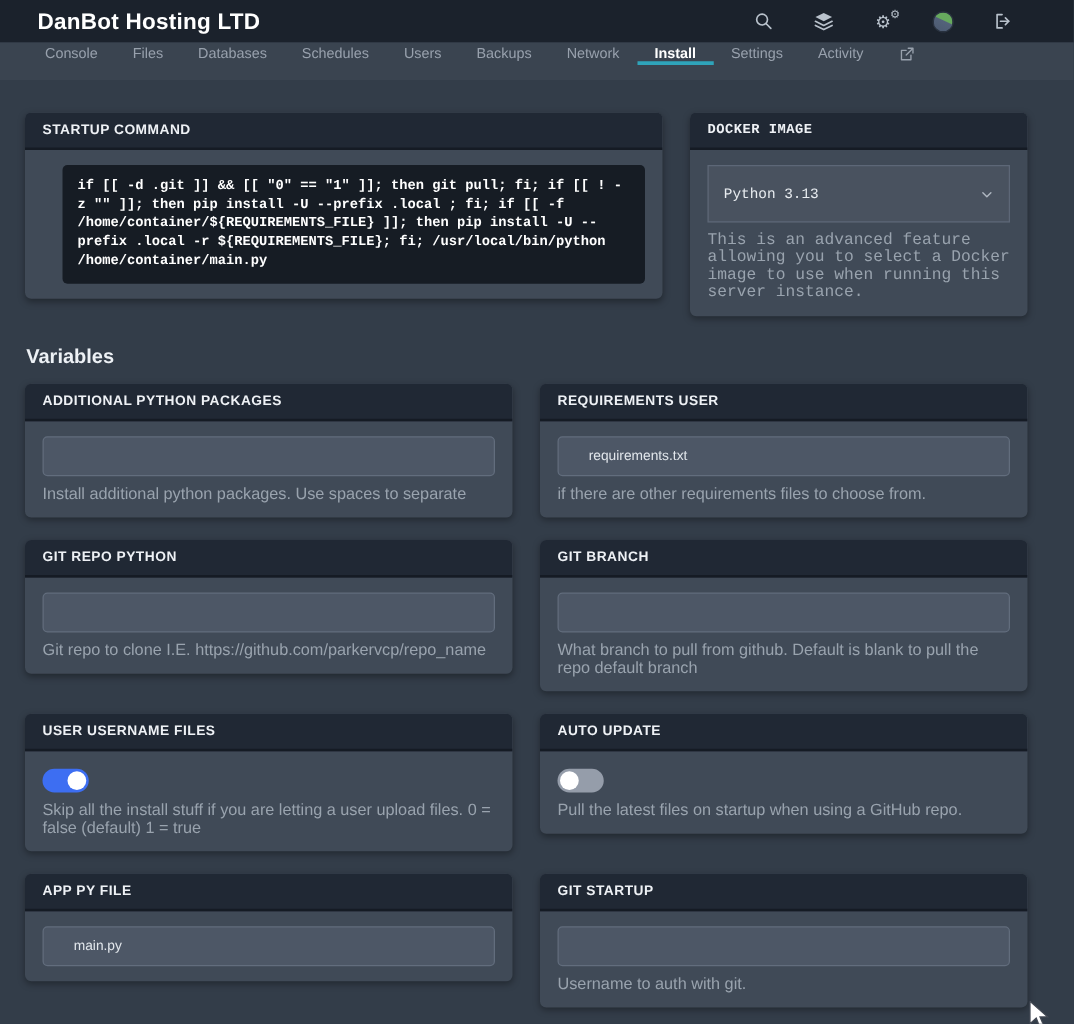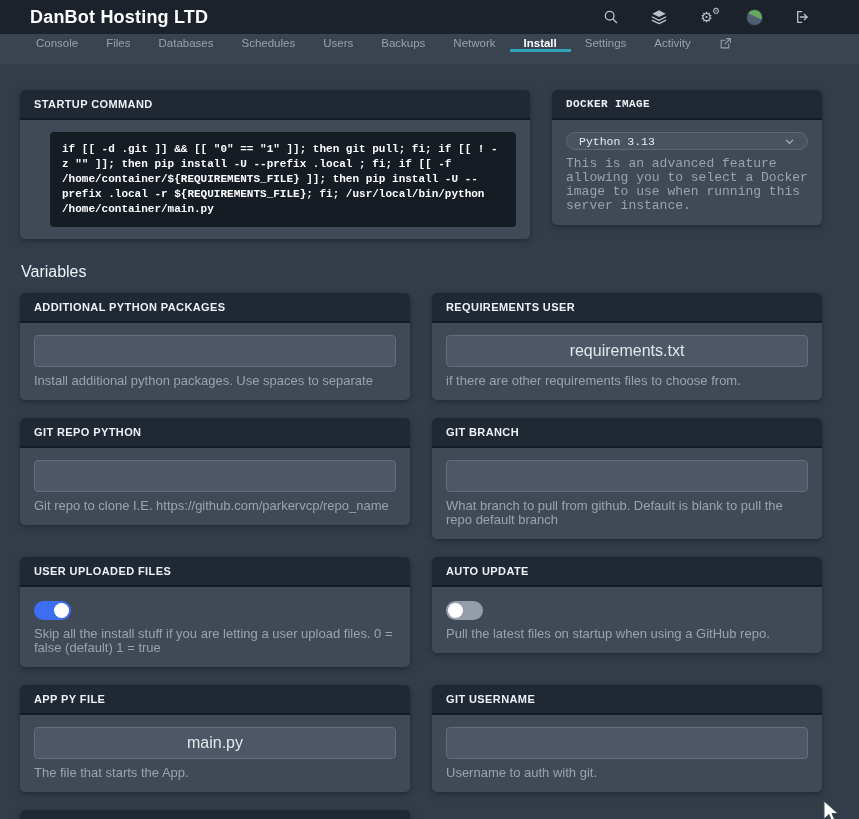--- a/index.html
+++ b/index.html
@@ -62,39 +62,38 @@
 
   pre.cmd {
     background:#161c24; color:#ffffff;
     font-family:"Liberation Mono","DejaVu Sans Mono",monospace;
     font-size:11px; font-weight:bold; line-height:15px;
     padding:10px 12px; border-radius:4px;
     white-space:pre-wrap; word-break:break-word;margin-left:16px;
   }
 
   .select {
-    background:#49525f; border:1px solid #5d6777; border-radius:12px;
-    height:18px; display:flex; align-items:center; justify-content:space-between;
+    background:#49525f; border:1px solid #5d6777; border-radius:0;
+    height:46px; display:flex; align-items:center; justify-content:space-between;
     padding:0 12px; color:#e8ecf0; font-size:11.5px; cursor:pointer;
   }
   .select svg { width:11px; height:11px; stroke:#aeb6c0; fill:none; stroke-width:2.5; stroke-linecap:round; stroke-linejoin:round; }
 
   .helper { color:#99a3ae; font-size:13px; line-height:14px; margin-top:7px; }
 
-  .vars-title { color:#edf1f5; font-size:16px; font-weight:normal; margin:24px 0 12px 1px; }
+  .vars-title { color:#edf1f5; font-size:16px; font-weight:bold; margin:24px 0 12px 1px; }
 
   .grid { display:grid; grid-template-columns:390px 390px; gap:18px 22px; align-items:start; }
 
   .text-input {
     width:100%; height:32px;
     background:#4d5766; border:1px solid #626d7d; border-radius:4px;
-    color:#e2e7ec; font-size:16px; padding:0 24px;
+    color:#e2e7ec; font-size:11px; padding:0 24px;
     font-family:"Liberation Sans", sans-serif;
     outline:none;
-    text-align:center;
   }
 
   .toggle {
     width:37px; height:19px; border-radius:10px; position:relative;
     cursor:pointer; margin:2px 0 1px;
   }
   .toggle .knob {
     width:15px; height:15px; border-radius:50%; background:#ffffff;
     position:absolute; top:2px;
   }
@@ -211,21 +210,21 @@
 
     <div class="card">
       <div class="card-header">GIT BRANCH</div>
       <div class="card-body">
         <input class="text-input" type="text" value="" style="">
         <div class="helper">What branch to pull from github. Default is blank to pull the repo default branch</div>
       </div>
     </div>
 
     <div class="card">
-      <div class="card-header">USER UPLOADED FILES</div>
+      <div class="card-header">USER USERNAME FILES</div>
       <div class="card-body">
         <div class="toggle on">
             <span class="knob"></span>
           </div>
         <div class="helper">Skip all the install stuff if you are letting a user upload files. 0 = false (default) 1 = true</div>
       </div>
     </div>
 
     <div class="card">
       <div class="card-header">AUTO UPDATE</div>
@@ -234,26 +233,25 @@
             <span class="knob"></span>
           </div>
         <div class="helper">Pull the latest files on startup when using a GitHub repo.</div>
       </div>
     </div>
 
     <div class="card">
       <div class="card-header">APP PY FILE</div>
       <div class="card-body">
         <input class="text-input" type="text" value="main.py" style="">
-        <div class="helper">The file that starts the App.</div>
-      </div>
-    </div>
-
-    <div class="card">
-      <div class="card-header">GIT USERNAME</div>
+      </div>
+    </div>
+
+    <div class="card">
+      <div class="card-header">GIT STARTUP</div>
       <div class="card-body">
         <input class="text-input" type="text" value="" style="">
         <div class="helper">Username to auth with git.</div>
       </div>
     </div>
 
     <div class="card">
       <div class="card-header">GIT ACCESS TOKEN</div>
 
     </div>

